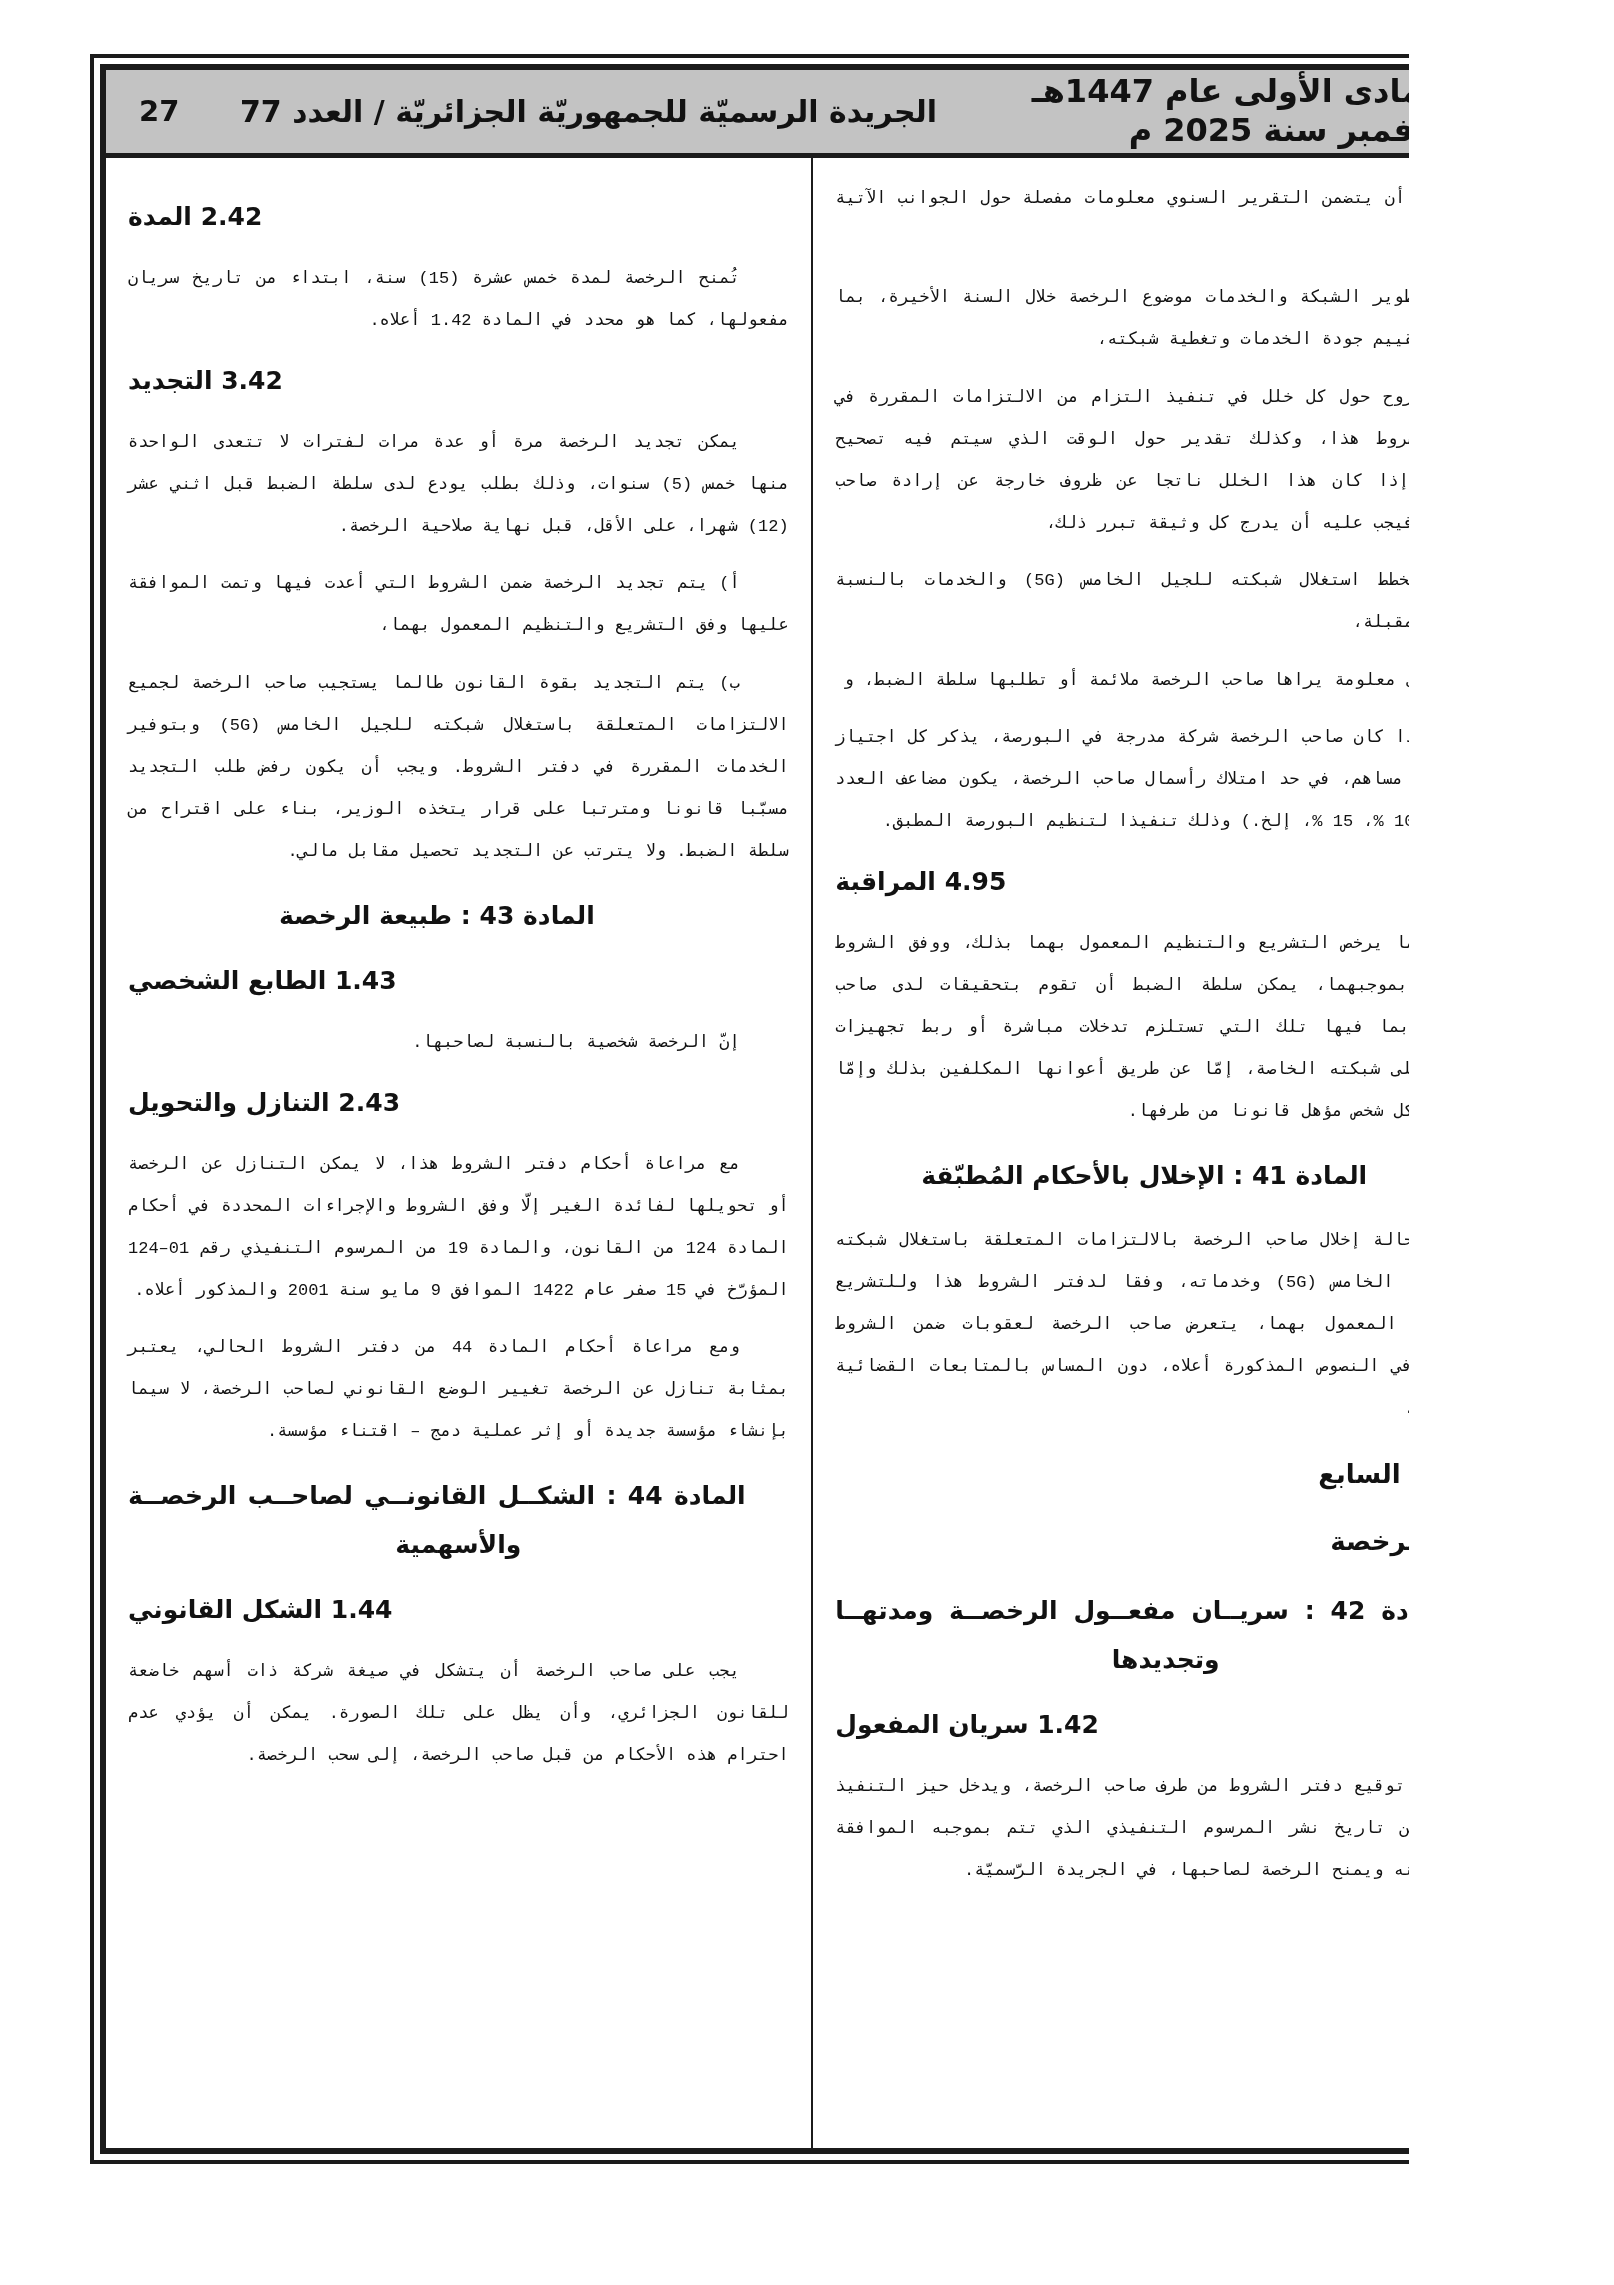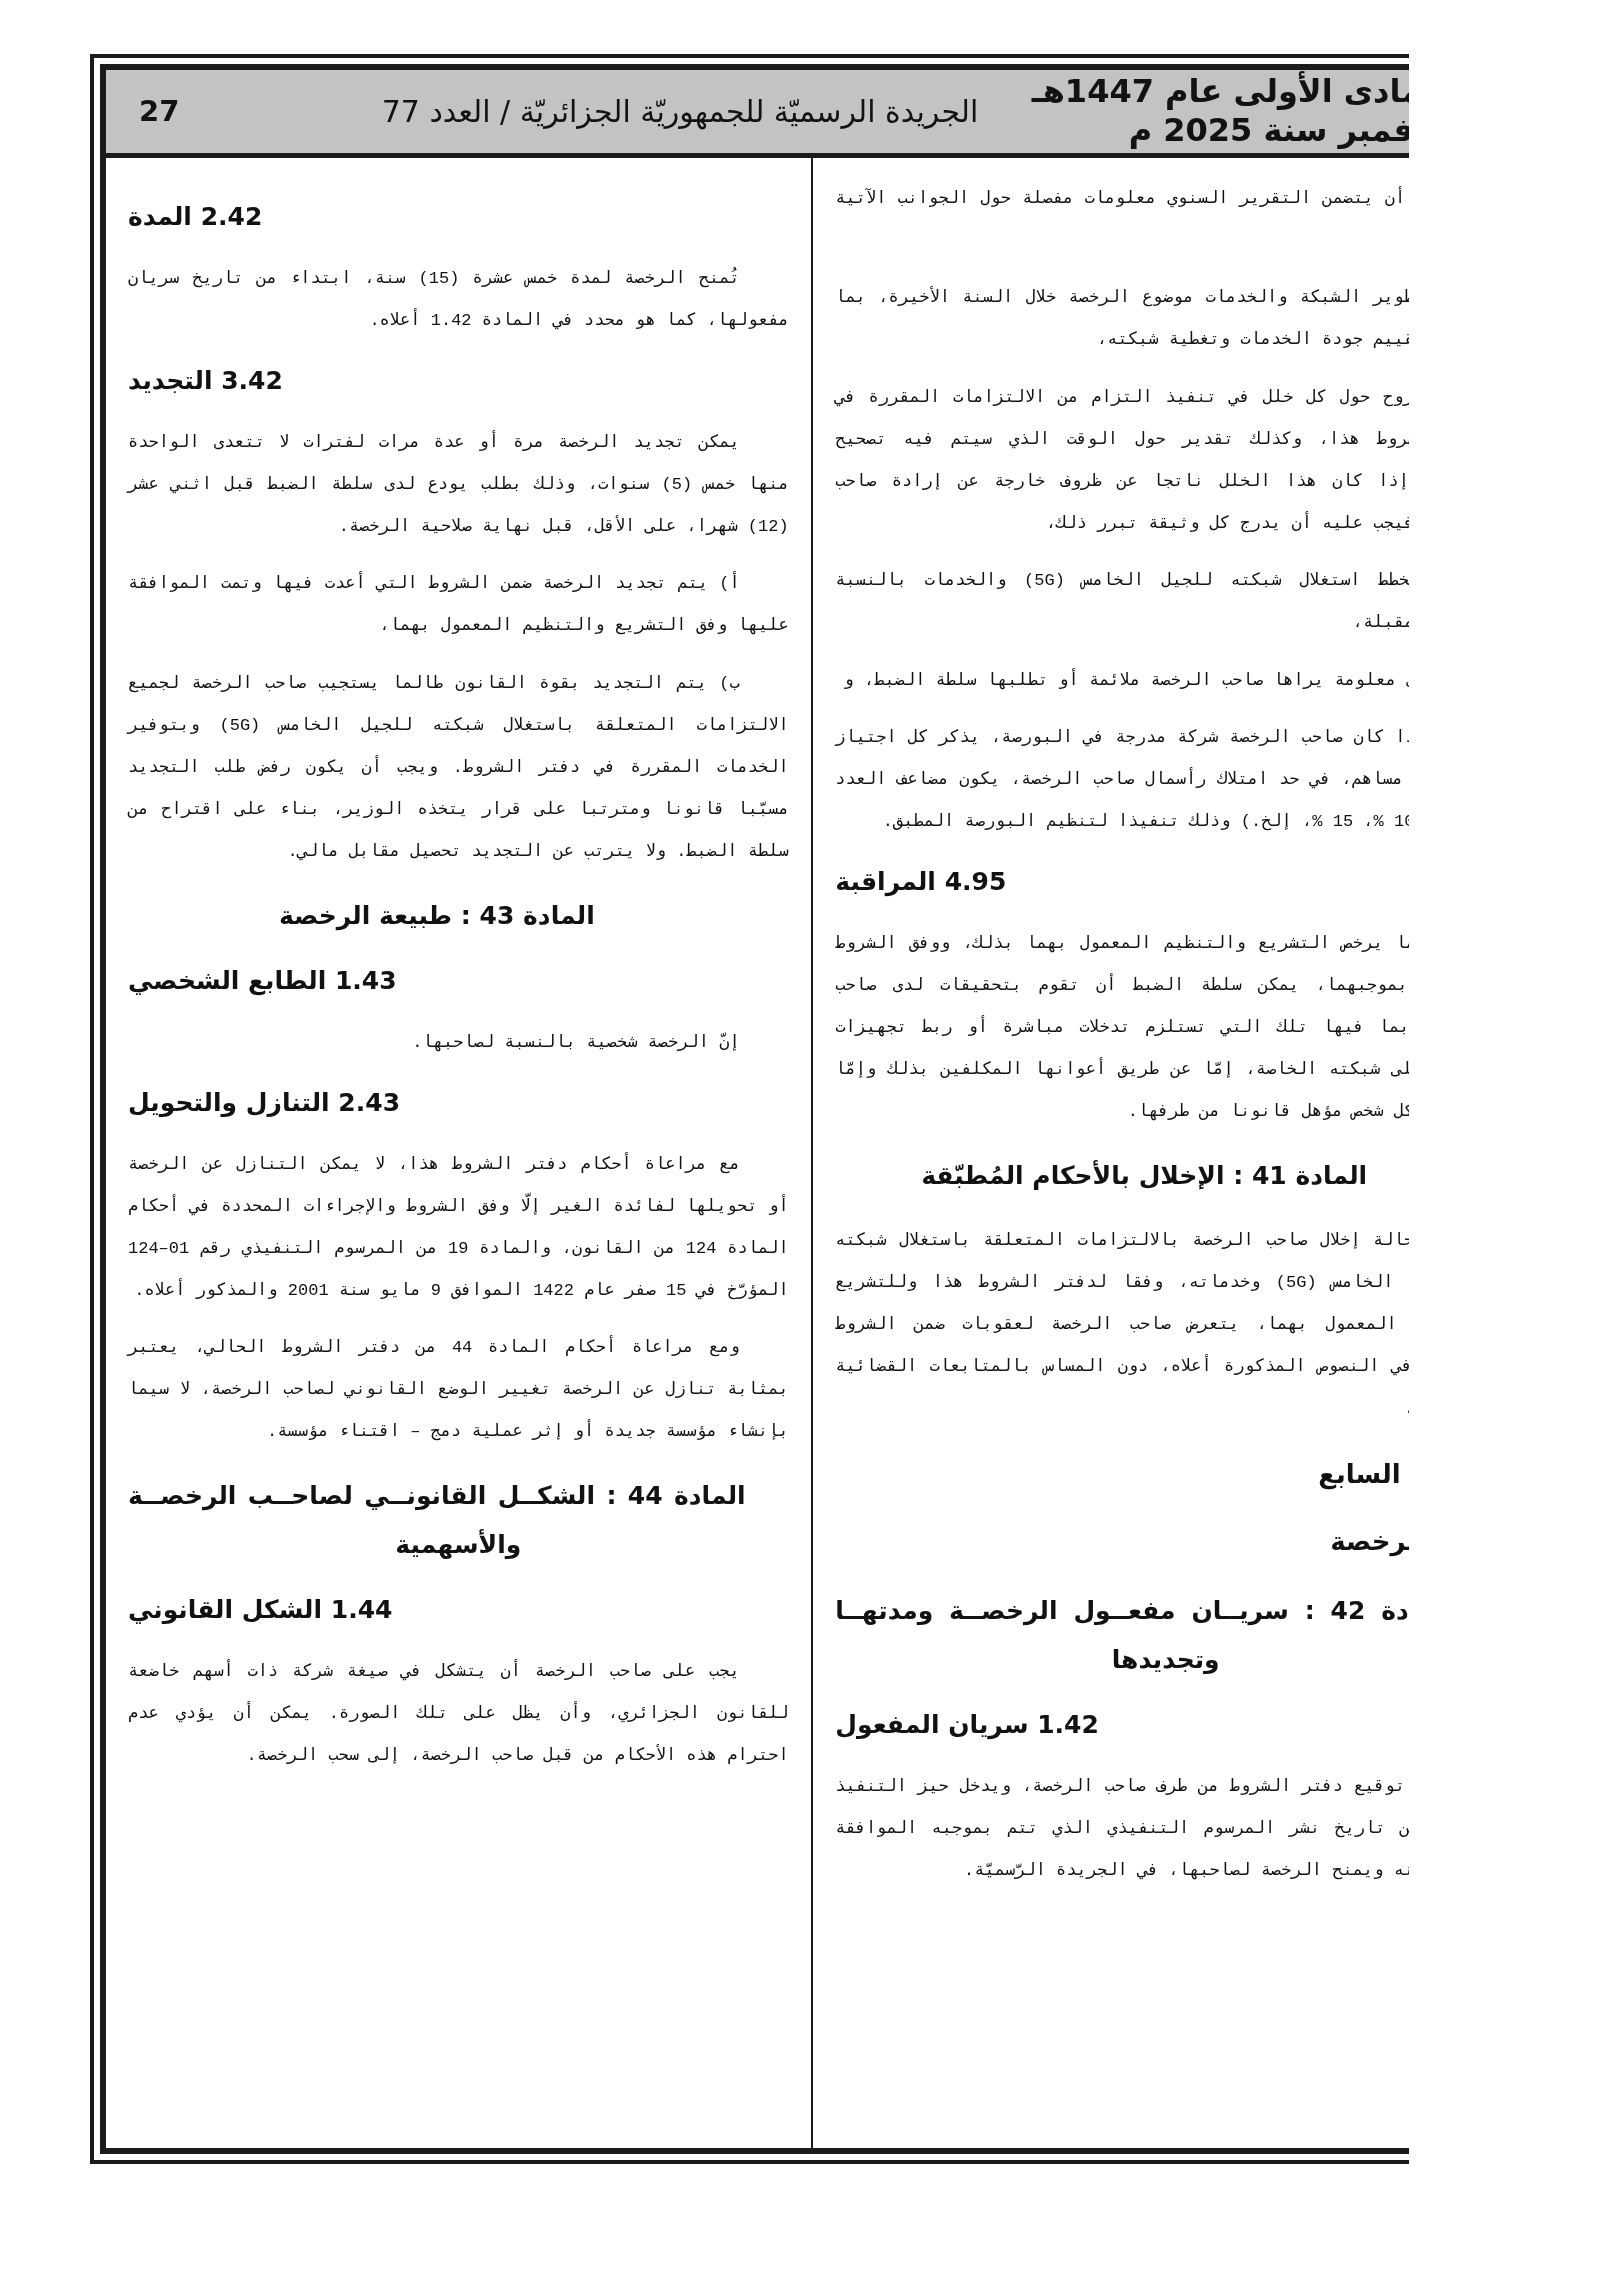--- a/index.html
+++ b/index.html
@@ -18,22 +18,22 @@
   }
   .header-band {
     position:relative; flex:0 0 83px; background:#c3c3c3;
     border-bottom:5.4px solid #1b1b1b;
   }
   .page-number {
     position:absolute; left:33px; top:23.5px;
     font-size:29px; font-weight:bold;
   }
   .header-title {
-    position:absolute; left:134px; right:398px; top:24.4px; text-align:center;
-    font-size:30px; font-weight:normal; direction:rtl; white-space:nowrap;
+    position:absolute; left:134px; right:398px; top:24.4px; text-align:left;
+    font-size:30px; font-weight:bold; direction:rtl; white-space:nowrap;
   }
   .header-dates {
     position:absolute; right:16.3px; top:1.8px; text-align:right; direction:rtl;
     font-size:32px; font-weight:bold; line-height:39px; white-space:nowrap;
   }
   .body-cols { flex:1 1 auto; display:flex; direction:rtl; overflow:hidden; }
   .col { flex:1 1 0; padding:20px 22px 0 22px; overflow:hidden; }
   .divider { flex:0 0 2.7px; background:#1b1b1b; }
   .para {
     direction:rtl; font-size:17px; line-height:42px; text-align:justify;

